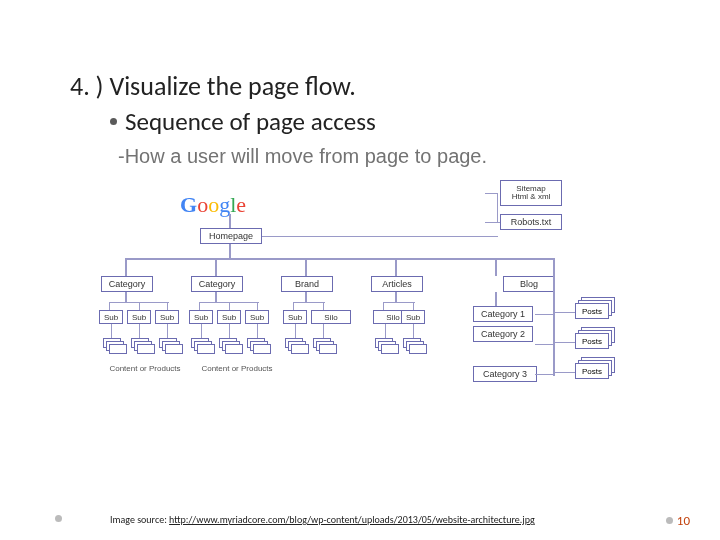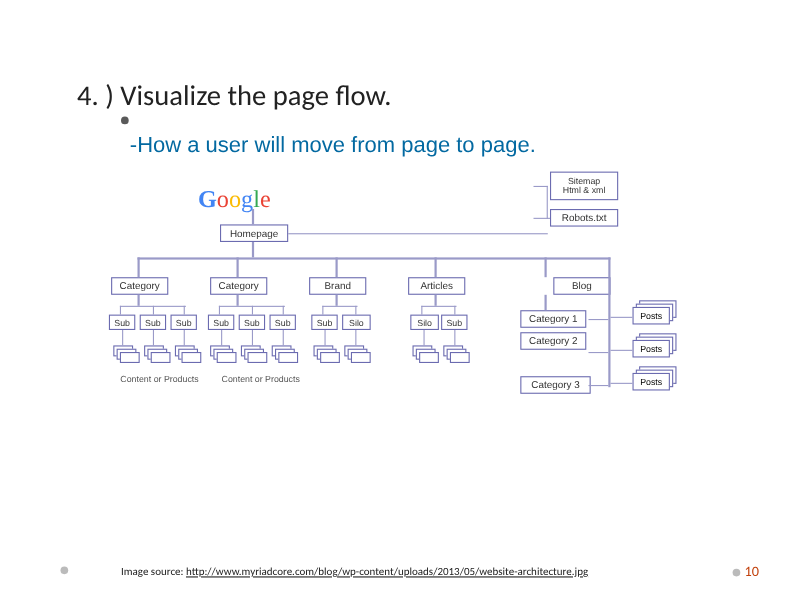--- a/index.html
+++ b/index.html
@@ -32,21 +32,21 @@
   .dot {
     width: 7px; height: 7px; background: #5a5a5a; border-radius: 50%;
     margin-right: 8px;
   }
   .bullet-text {
     font-size: 25px;
     color: #222;
   }
   .sub-point {
     font-size: 20px;
-    color: #0369a1;
+    color: #737373;
     margin: 8px 0 0 118px;
     font-family: Verdana, sans-serif;
   }
   .diagram {
     margin: 12px auto 0 auto;
     width: 530px;
     height: 230px;
     position: relative;
     font-family: Arial, sans-serif;
   }
@@ -56,21 +56,21 @@
     background: #fff;
     font-size: 9px;
     text-align: center;
     display: flex;
     align-items: center;
     justify-content: center;
     color: #333;
   }
   .small-box { width: 52px; height: 16px; }
   .sub-box { width: 24px; height: 14px; font-size: 8px; }
-  .silo-box { width: 26px; height: 14px; font-size: 8px; }
+  .silo-box { width: 40px; height: 14px; font-size: 8px; }
   .posts-stack {
     position: absolute;
     width: 34px; height: 16px;
   }
   .posts-stack div {
     position: absolute;
     width: 34px; height: 16px;
     border: 1.5px solid #6b6bb0;
     background: #fff;
     font-size: 8px;
@@ -123,20 +123,21 @@
 <body>
 
 <h1 class="title">
   <br>
 </h1>
 
 <p class="main-point">4. ) Visualize the page flow.</p>
 
 <div class="bullet-row">
   <span class="dot"></span>
+  <span class="bullet-text">Sequence of page access</span>
 </div>
 
 <p class="sub-point">-How a user will move from page to page.</p>
 
 <div class="diagram">
 
   <div class="logo-area">
     <span style="font-family:Georgia,serif;font-size:22px;">
       <span class="goog-g" style="color:#4285F4">G</span><span style="color:#EA4335">o</span><span style="color:#FBBC05">o</span><span style="color:#4285F4">g</span><span style="color:#34A853">l</span><span style="color:#EA4335">e</span>
     </span>

